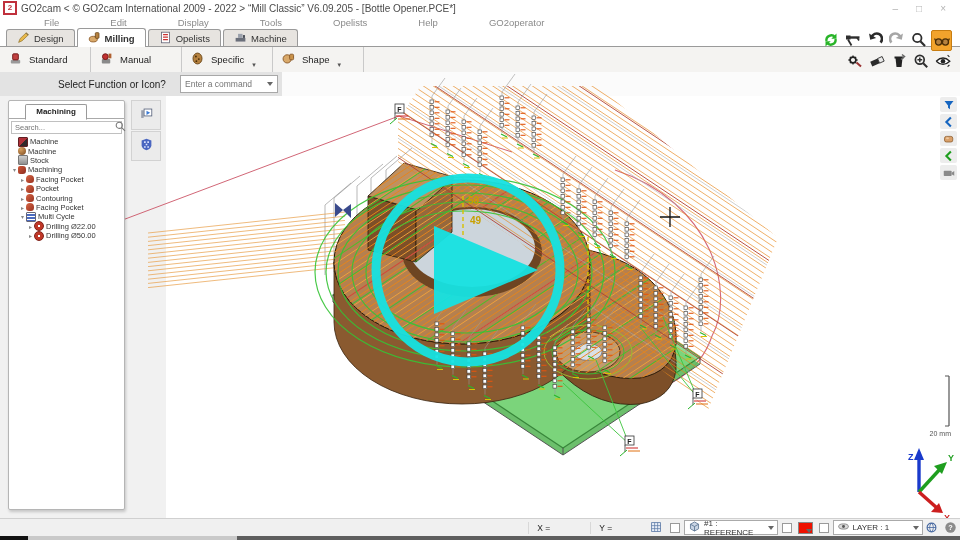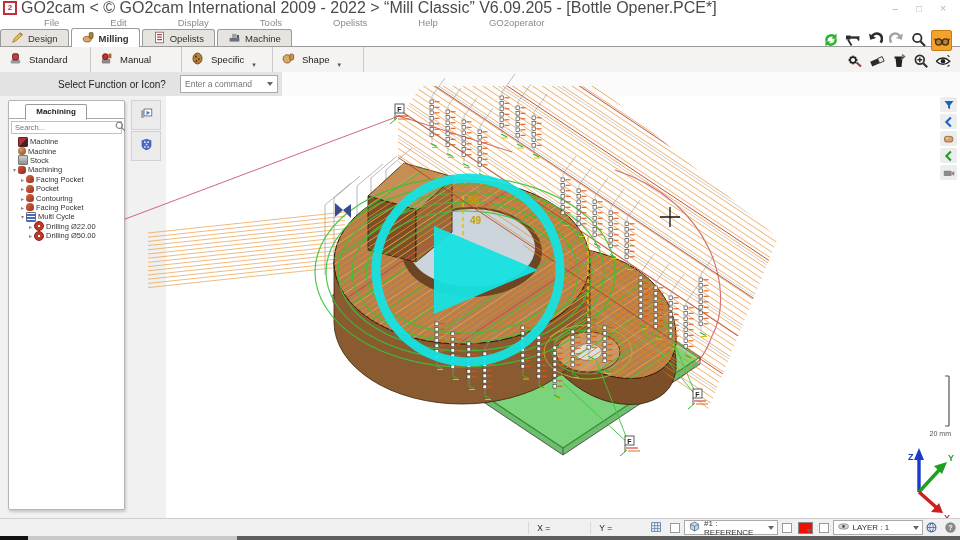--- a/index.html
+++ b/index.html
@@ -3,30 +3,30 @@
 <meta charset="utf-8">
 <style>
   html,body{margin:0;padding:0;}
   body{width:960px;height:540px;overflow:hidden;position:relative;background:#fff;
        font-family:"Liberation Sans","DejaVu Sans",sans-serif;-webkit-font-smoothing:antialiased;}
   .abs{position:absolute;}
   
   #titlebar{left:0;top:0;width:960px;height:16px;background:#fff;display:flex;align-items:center;}
   #appicon{width:10px;height:10px;border:2px solid #c0303c;margin:0 4px 0 3px;color:#c0303c;
            font-size:8px;font-weight:bold;line-height:10px;text-align:center;}
-  #apptitle{font-size:16px;color:#4a4a4a;white-space:nowrap;}
+  #apptitle{font-size:10px;color:#4a4a4a;white-space:nowrap;}
   #wincontrols{margin-left:auto;display:flex;gap:18px;padding-right:14px;color:#b4b4b4;font-size:10px;}
   #wincontrols span{cursor:default;}
   
   #menubar{left:0;top:16px;width:960px;height:13px;display:flex;gap:14px;padding-left:7px;
            align-items:center;background:#fff;}
   #menubar span{font-size:9.5px;color:#8a8a8a;padding-left:37px;}
   
   #tabrow{left:0;top:29px;width:960px;height:18px;background:#fff;border-bottom:1px solid #9a9a9a;
-          display:flex;align-items:flex-end;box-sizing:border-box;}
+          display:flex;align-items:flex-end;padding-left:6px;box-sizing:border-box;}
   .rtab{height:16px;display:flex;align-items:center;gap:4px;padding:0 10px;font-size:9.5px;color:#333;
         background:#e7e4e0;border:1px solid #9a9a9a;border-bottom:none;margin-right:2px;
         border-radius:3px 3px 0 0;}
   .rtab.active{background:#fff;font-weight:bold;height:18px;position:relative;top:1px;}
   .rtab svg{flex:0 0 auto;}
   #toolrow{left:0;top:47px;width:960px;height:25px;background:#f4f3f1;border-bottom:1px solid #c6c6c6;
            display:flex;align-items:stretch;}
   .tbtn{display:flex;align-items:center;gap:6px;padding:0 10px 0 8px;border-right:1px solid #c9c9c9;
         font-size:9.5px;color:#222;min-width:72px;}
   .tbtn .dd{font-size:7px;color:#555;margin-left:2px;align-self:flex-end;padding-bottom:3px;}

